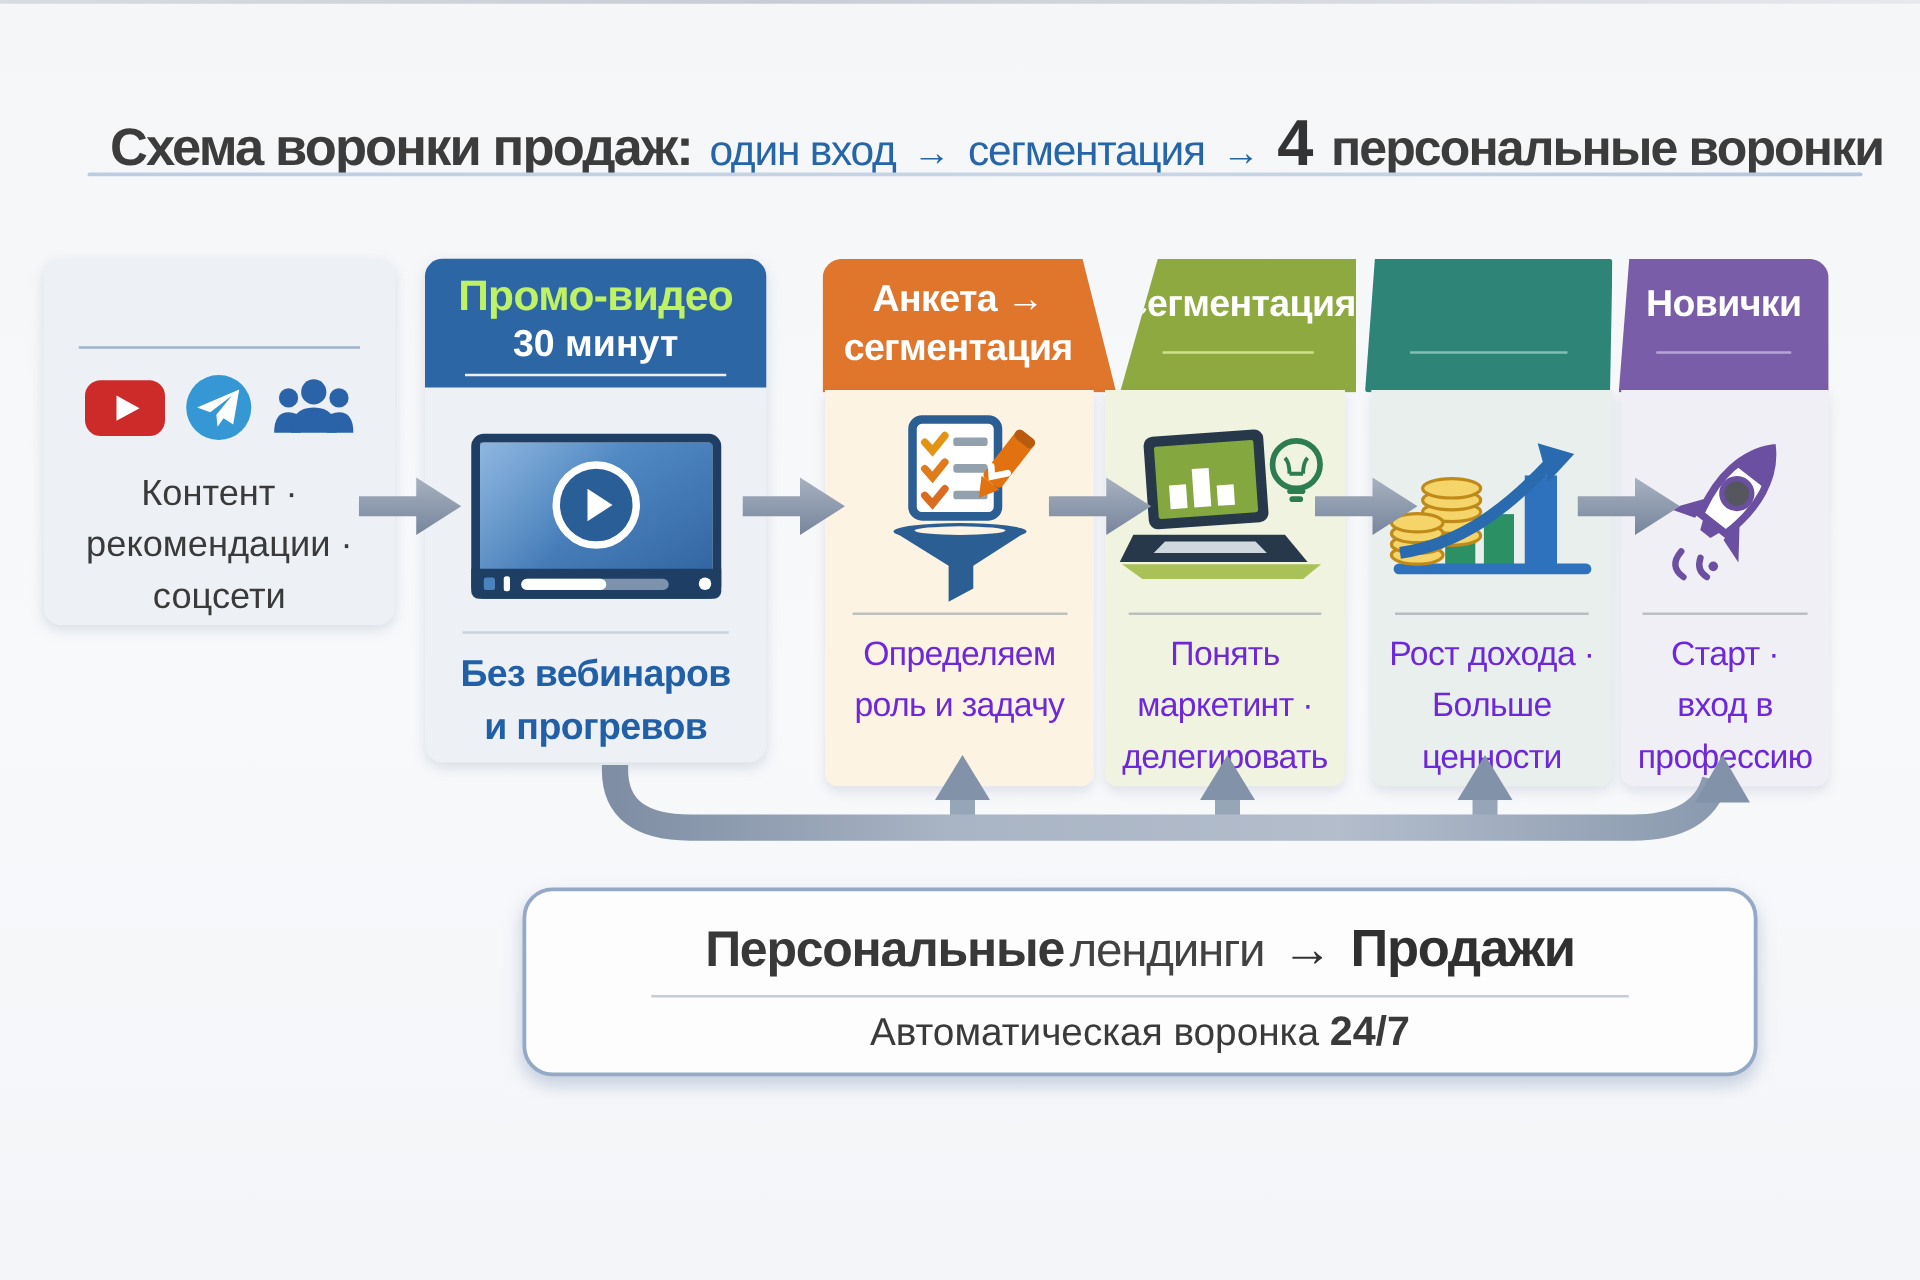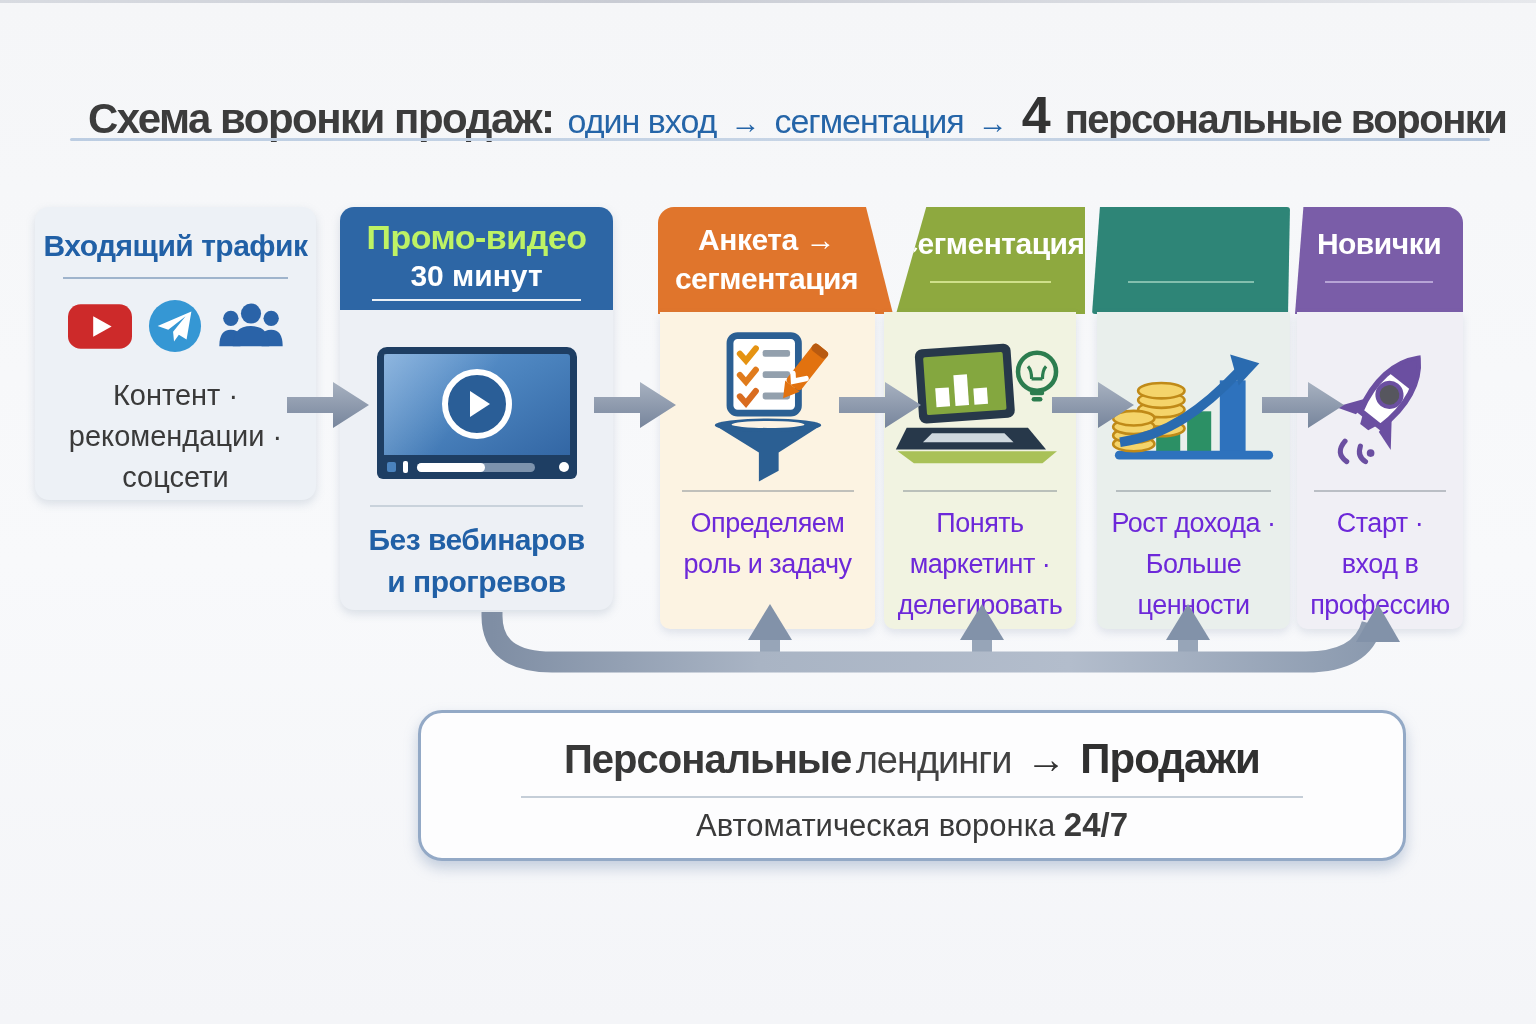--- a/index.html
+++ b/index.html
@@ -96,21 +96,20 @@
     <span class="t-blue">один вход</span>
     <span class="t-arrow">→</span>
     <span class="t-blue">сегментация</span>
     <span class="t-arrow">→</span>
     <span class="t-num">4</span>
     <span class="t-res">персональные воронки</span>
   </div>
   <div class="title-divider"></div>
 
   <div class="card traffic">
-    <h2>Входящий трафик</h2>
     <div class="hr"></div>
     <div class="icons">
       <span>
         <svg width="64" height="45" viewBox="0 0 66 46">
             <rect width="66" height="46" rx="13" fill="#cd2a2a"></rect>
             <polygon points="26,12.5 26,33.5 45,23" fill="#fff"></polygon>
           </svg>
       </span>
       <span>
         <svg width="54" height="54" viewBox="0 0 56 56">

